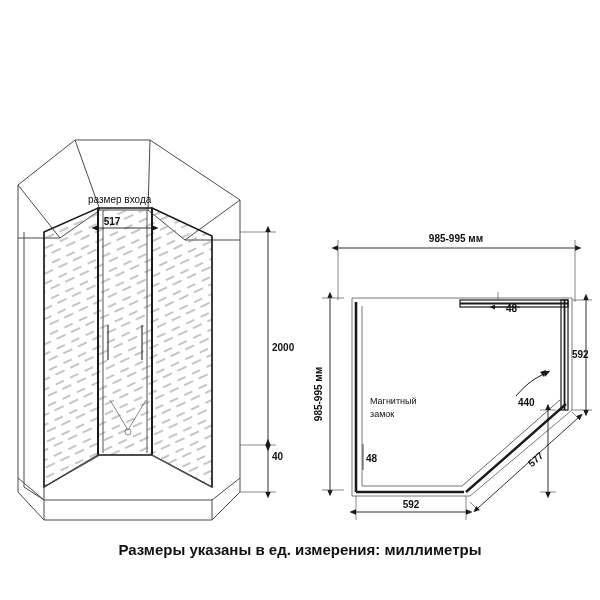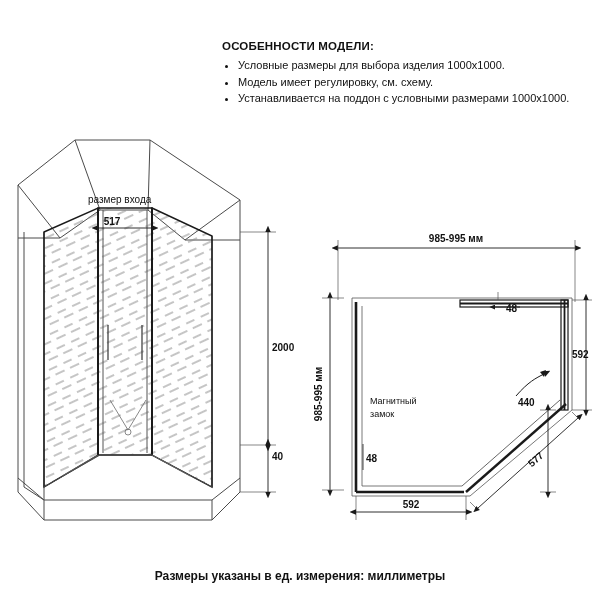--- a/index.html
+++ b/index.html
@@ -37,23 +37,23 @@
   .notes li {
     font-size: 11px;
     line-height: 15.5px;
     margin-bottom: 1px;
     color: #111;
   }
   .footer-note {
     position: absolute;
     left: 0;
     right: 0;
-    top: 569px;
+    top: 541px;
     text-align: center;
-    font-size: 12px;
+    font-size: 15px;
     font-weight: bold;
     color: #111;
   }
   svg.diagram {
     position: absolute;
     left: 0;
     top: 0;
     width: 600px;
     height: 600px;
   }
@@ -70,28 +70,20 @@
   }
   .lbl-s {
     font-size: 9px;
   }
 </style>
 </head>
 <body>
 
 <div id="page">
 
-  <div class="notes">
-    <p class="notes-title">ОСОБЕННОСТИ МОДЕЛИ:</p>
-    <ul>
-      <li>Условные размеры для выбора изделия 1000x1000.</li>
-      <li>Модель имеет регулировку, см. схему.</li>
-      <li>Устанавливается на поддон с условными размерами 1000x1000.</li>
-    </ul>
-  </div>
 
   <svg class="diagram" viewBox="0 0 600 600">
     <defs>
       <marker id="arrL" markerWidth="8" markerHeight="8" refX="7" refY="3" orient="auto">
         <path d="M7,0 L0,3 L7,6 z" fill="#1a1a1a"></path>
       </marker>
       <marker id="arrR" markerWidth="8" markerHeight="8" refX="1" refY="3" orient="auto">
         <path d="M1,0 L8,3 L1,6 z" fill="#1a1a1a"></path>
       </marker>
       <pattern id="glass" width="16" height="16" patternUnits="userSpaceOnUse" patternTransform="rotate(-25)">

